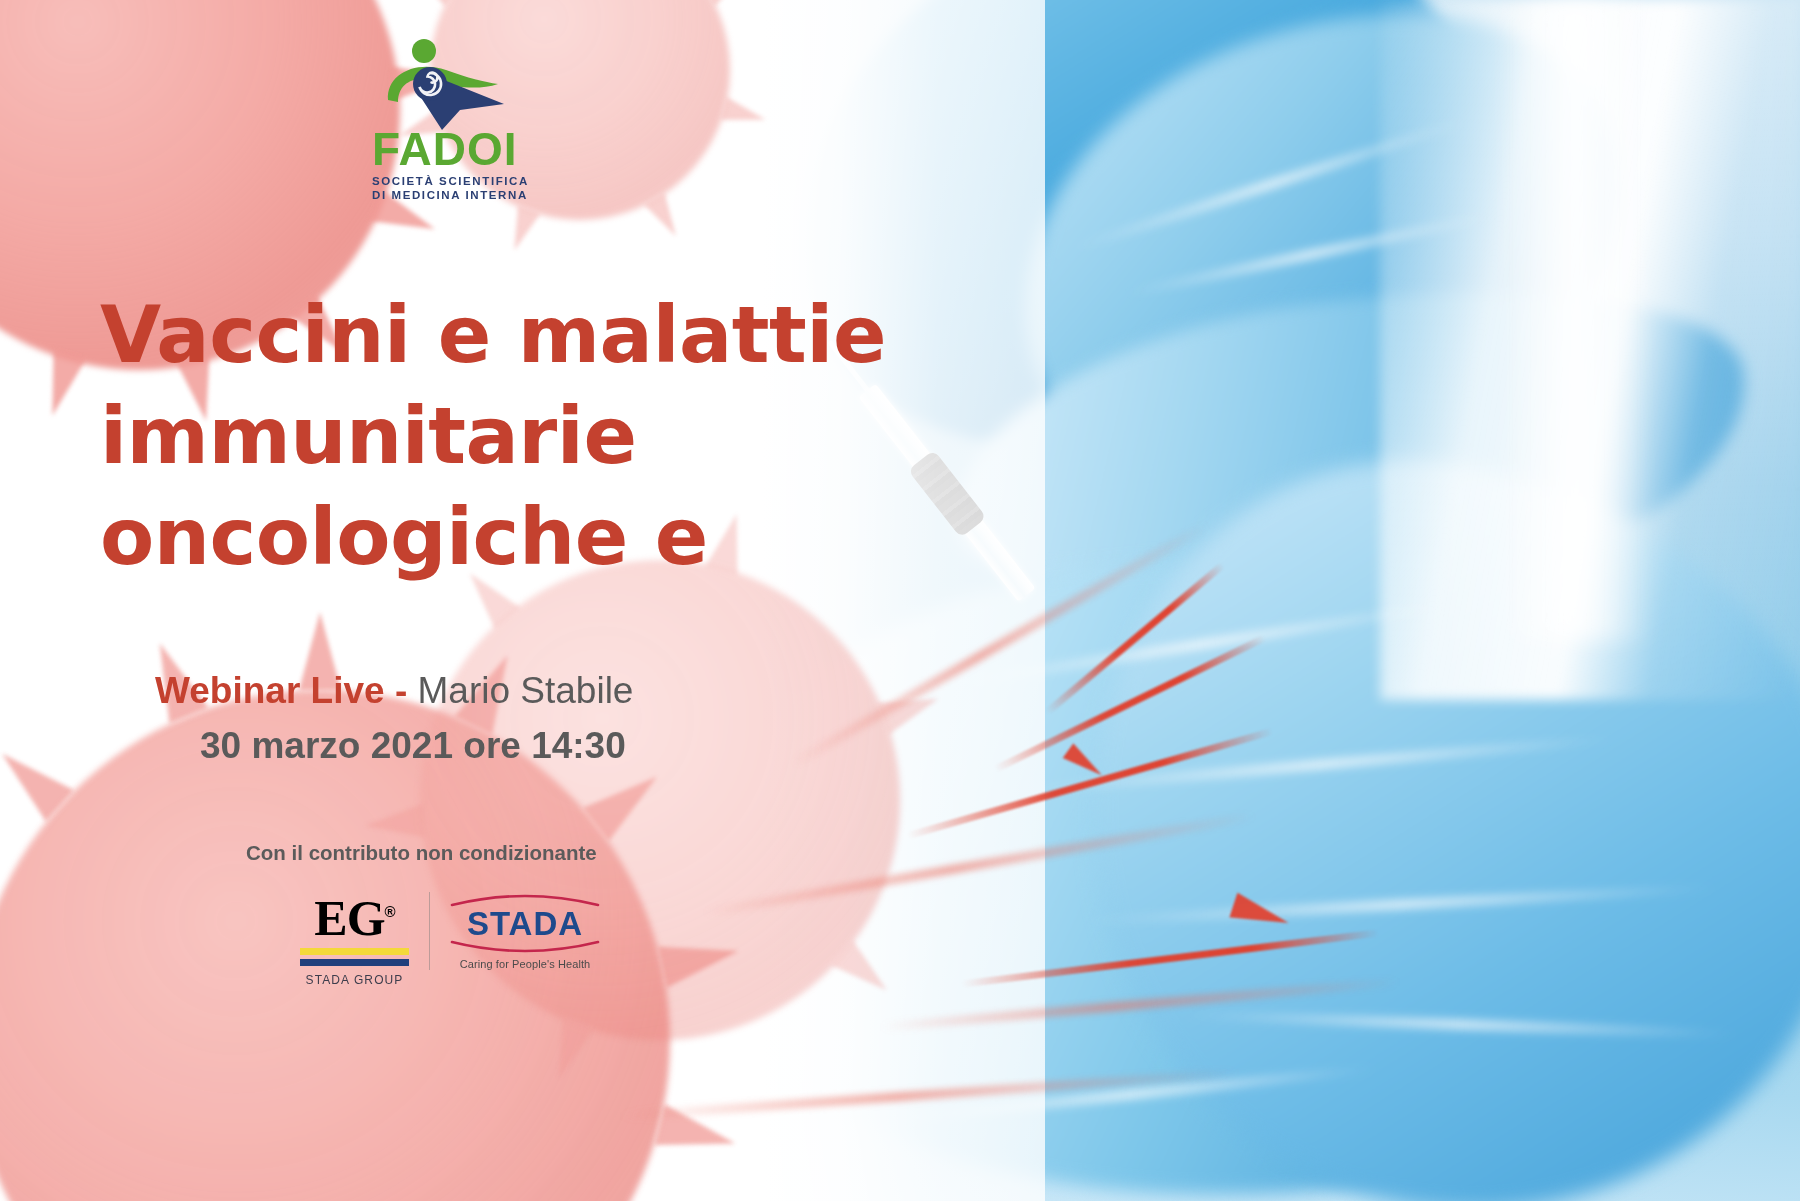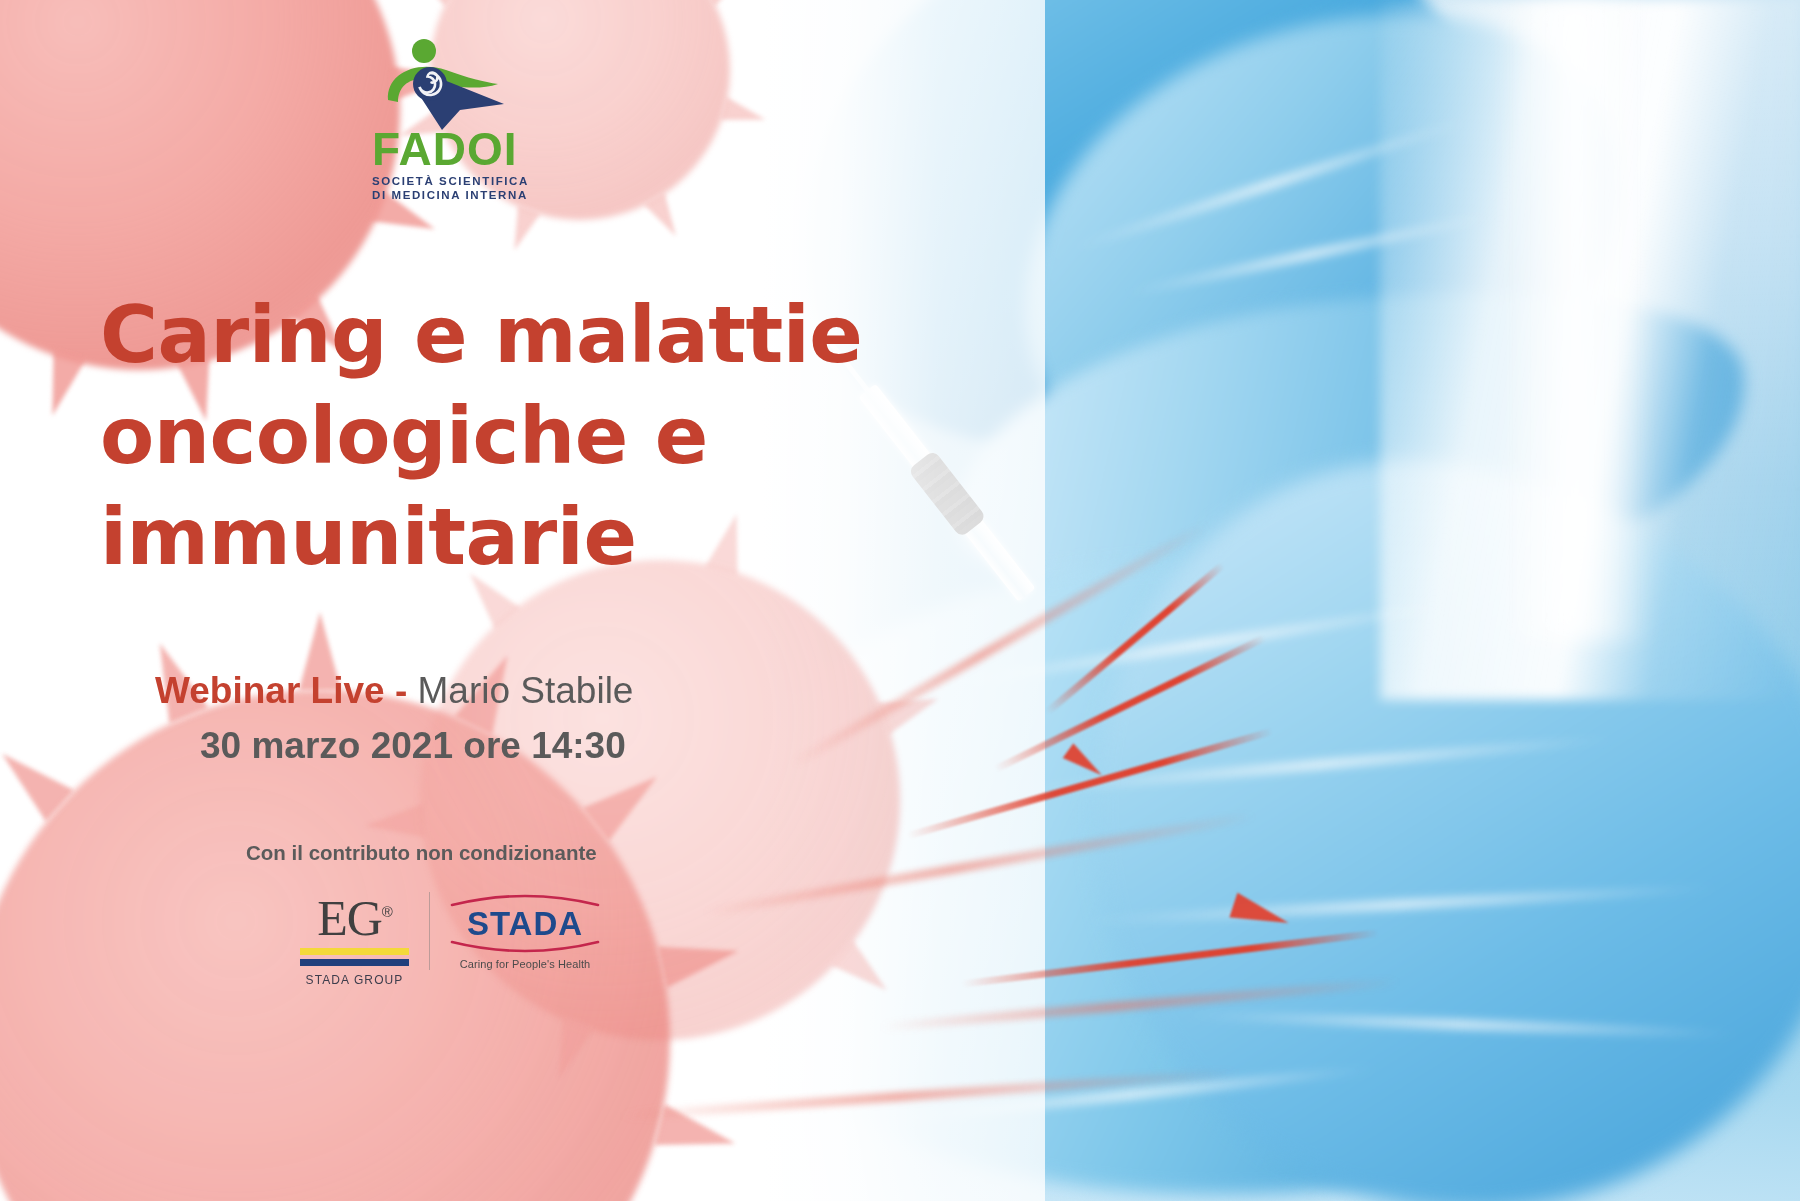--- a/index.html
+++ b/index.html
@@ -188,21 +188,21 @@
   }
 
   
   .sponsors{
     position:absolute;left:300px;top:878px;width:300px;height:105px;
     display:flex;align-items:center;
   }
   .eg{width:110px;text-align:center;position:relative;}
   .eg-word{
     font-family:"Liberation Serif",serif;
-    font-weight:normal;font-size:50px;color:#404040;line-height:.95;
+    font-weight:bold;font-size:50px;color:#000000;line-height:.95;
     letter-spacing:-1px;
     margin-top:21px;
   }
   .eg-reg{font-size:15px;vertical-align:super;font-family:"Liberation Sans",sans-serif;}
   .eg-bar-y{height:7px;background:#f4d93a;margin:5px 0 4px 0;}
   .eg-bar-b{height:7px;background:#203f7c;}
   .eg-cap{
     font-size:12px;font-weight:normal;letter-spacing:1.1px;color:#3d3d4c;margin-top:7px;
   }
   .divider{width:1px;height:78px;background:rgba(120,120,120,.45);margin:0 20px;}
@@ -315,23 +315,23 @@
       <path d="M58 46 m0 -11 a11 11 0 1 1 -10.5 14 a8 8 0 1 0 8 -10.5 a5 5 0 1 1 4 6" fill="none" stroke="#f2f2f6" stroke-width="2.6" stroke-linecap="round"></path>
     </svg>
     <div class="fadoi-word">FADOI</div>
     <div class="fadoi-sub">SOCIETÀ SCIENTIFICA</div>
     <div class="fadoi-sub" style="margin-top:0;">DI MEDICINA INTERNA</div>
   </div>
 
   <div class="content">
 
     <div class="title">
-      <div>Caring e malattie</div>
+      <div>Vaccini e malattie</div>
+      <div>immunitarie</div>
       <div>oncologiche e</div>
-      <div>immunitarie</div>
     </div>
 
     <div class="speaker">
       <span class="hl">Webinar Live -</span><span class="name"> Mario Stabile</span>
     </div>
 
     <div class="datetime">30 marzo 2021 ore 14:30</div>
 
     <div class="contrib">Con il contributo non condizionante</div>
 

